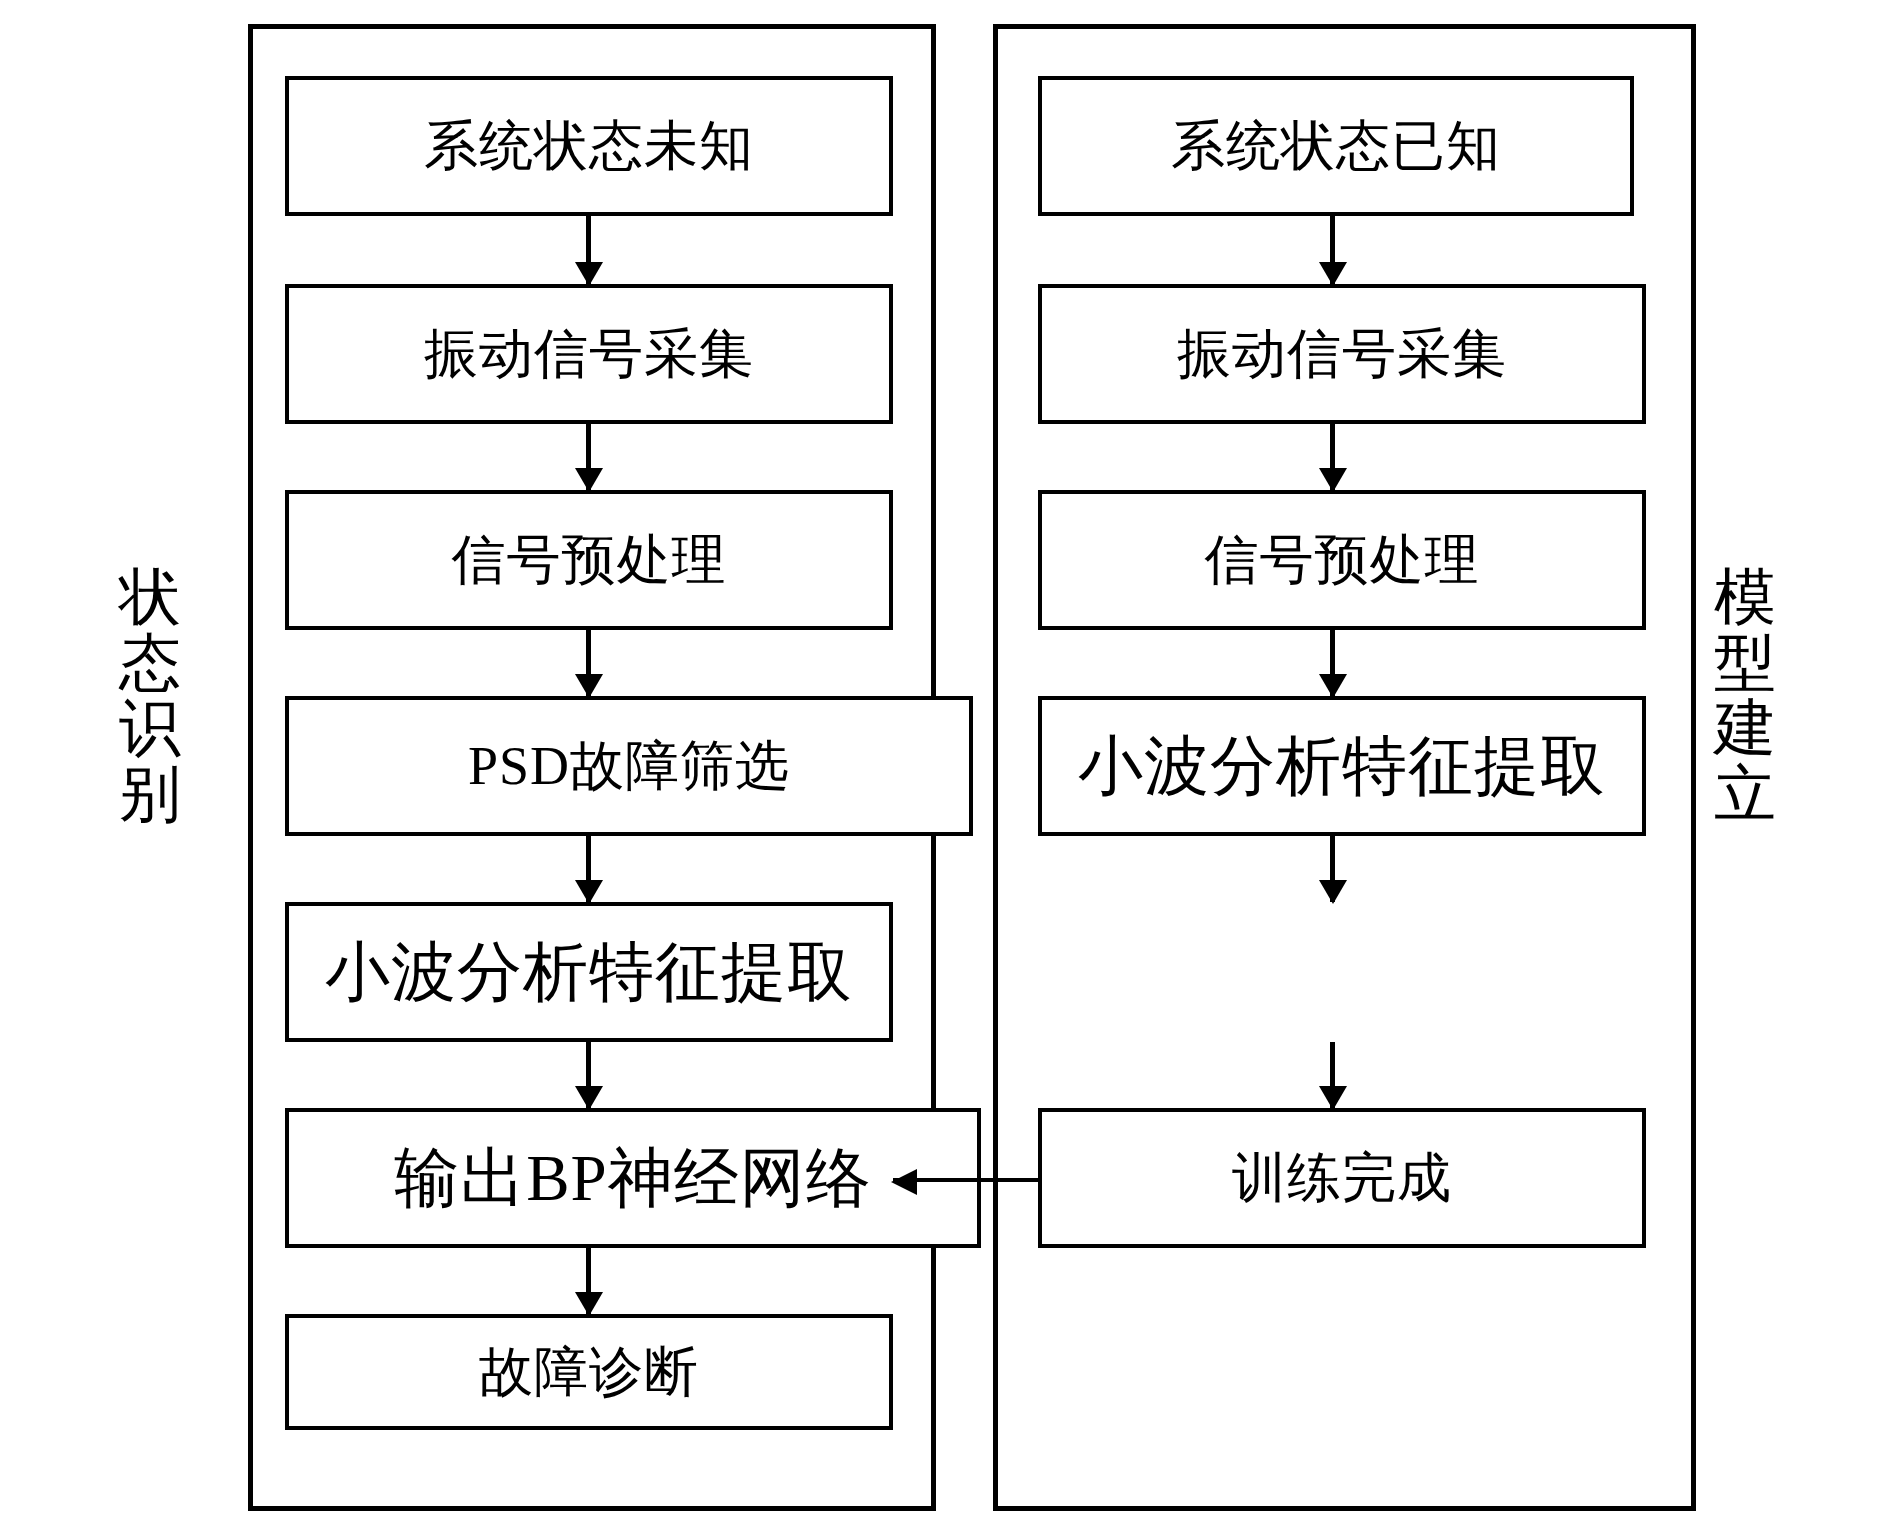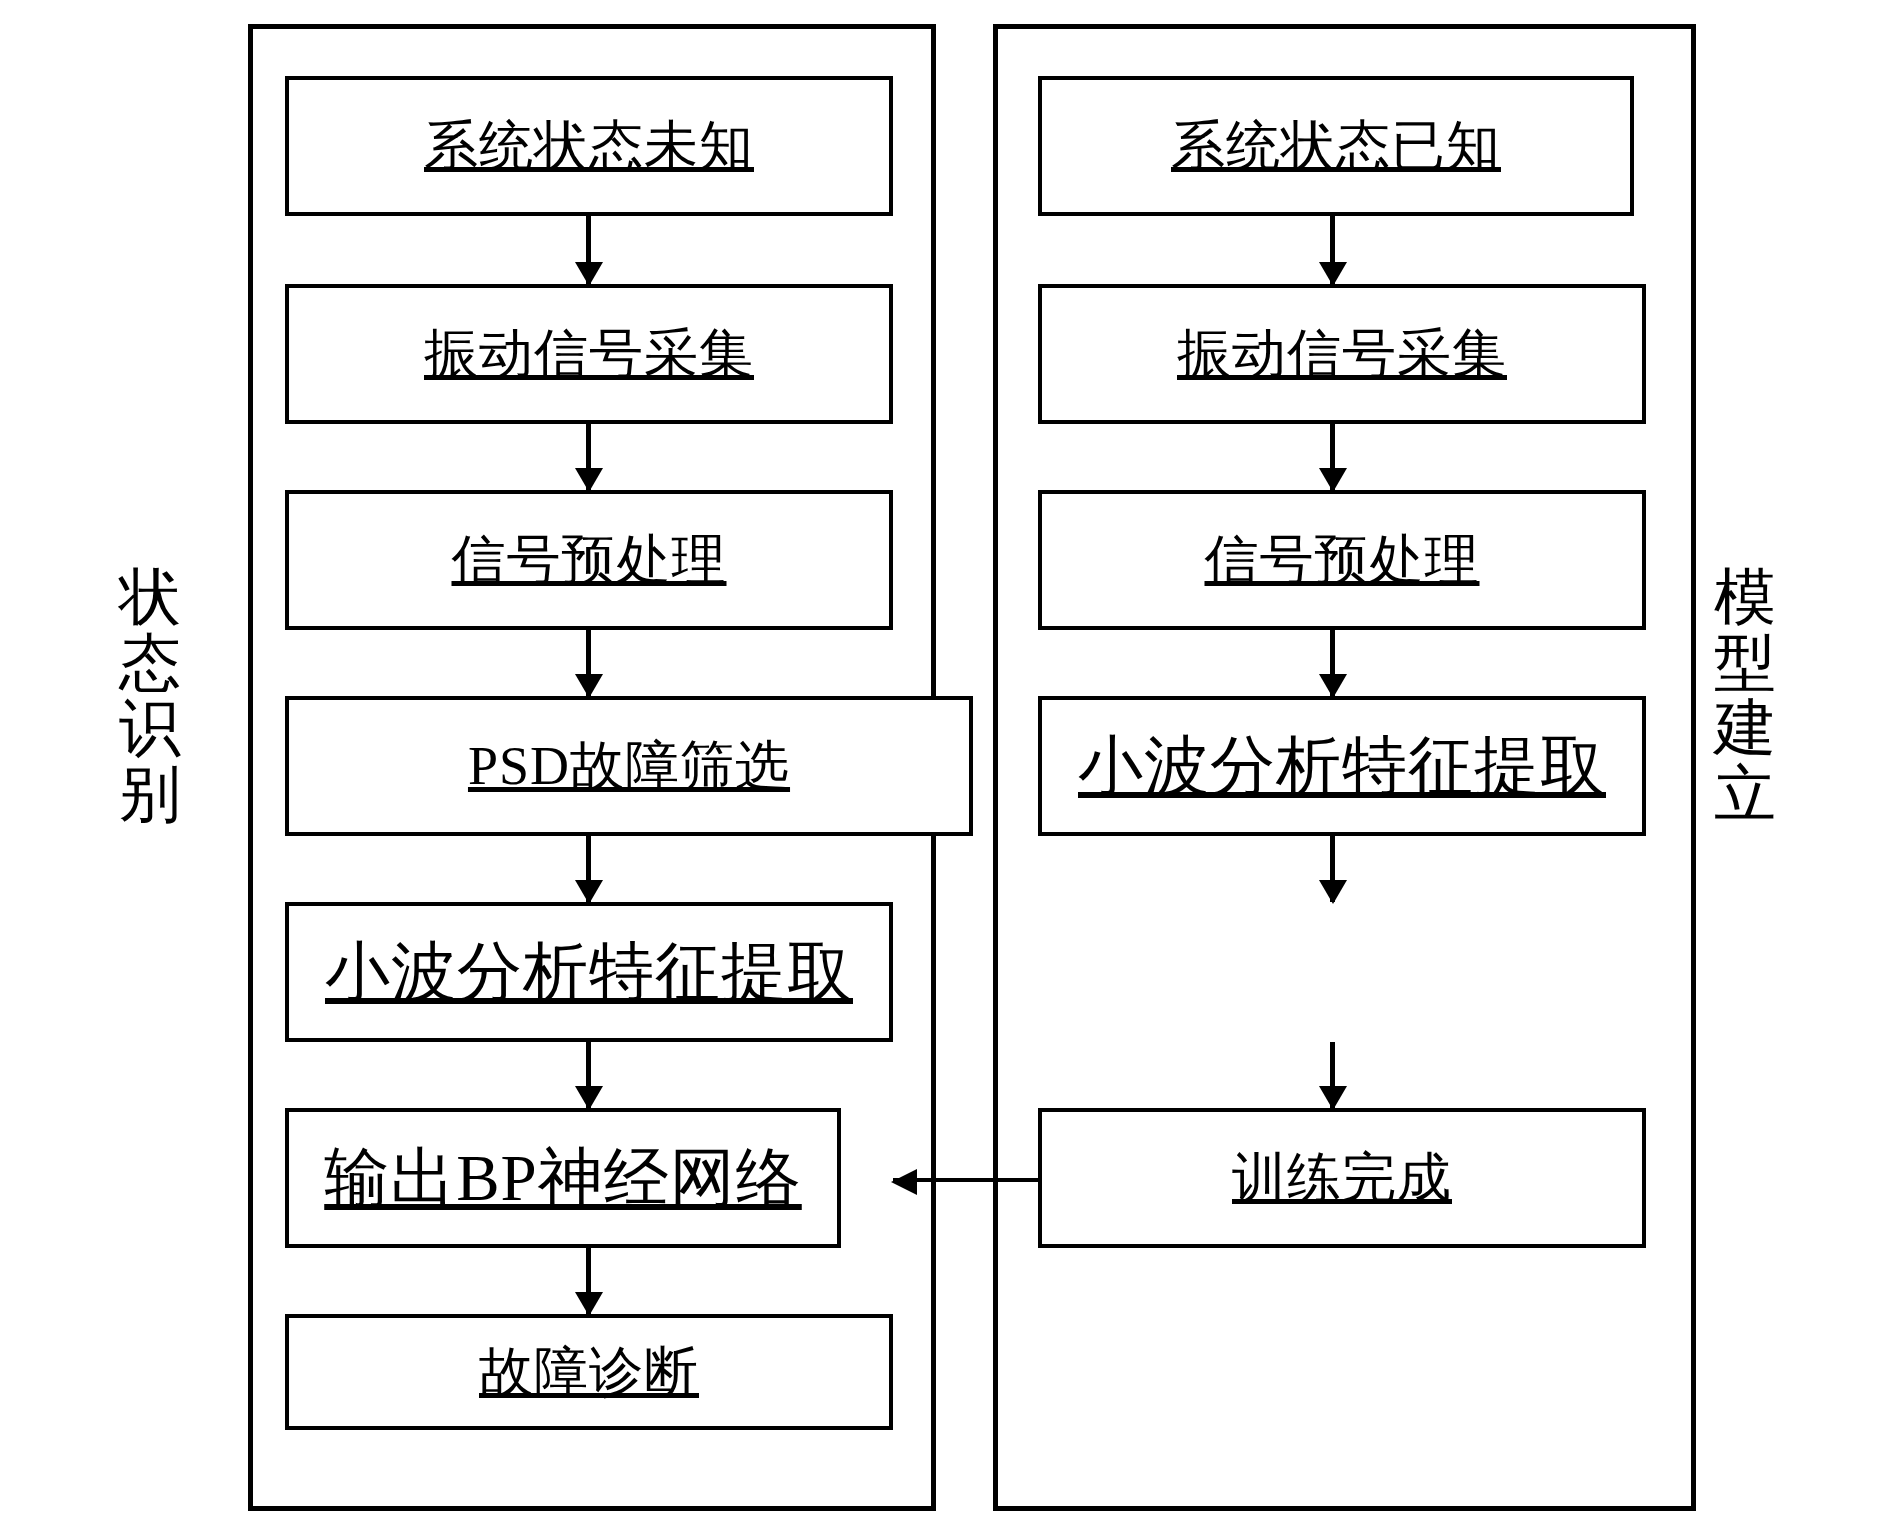--- a/index.html
+++ b/index.html
@@ -54,21 +54,20 @@
     border: 4px solid #000;
     box-sizing: border-box;
     background: #fff;
     display: flex;
     align-items: center;
     justify-content: center;
     font-size: 54px;
     line-height: 1;
     white-space: nowrap;
     letter-spacing: 1px;
-    text-decoration: underline;
   }
   .node.small-text { font-size: 65px; }
 
   
   .arrow-v {
     position: absolute;
     width: 0;
     border-left: 5px solid #000;
     box-sizing: border-box;
   }
@@ -134,21 +133,21 @@
 
   <div class="node" style="left:285px; top:490px; width:608px; height:140px;">信号预处理</div>
   <div class="arrow-v" style="left:586px; top:630px; height:66px;"></div>
 
   <div class="node" style="left:285px; top:696px; width:688px; height:140px;">PSD故障筛选</div>
   <div class="arrow-v" style="left:586px; top:836px; height:66px;"></div>
 
   <div class="node small-text" style="left:285px; top:902px; width:608px; height:140px;">小波分析特征提取</div>
   <div class="arrow-v" style="left:586px; top:1042px; height:66px;"></div>
 
-  <div class="node small-text" style="left:285px; top:1108px; width:556px; height:140px;">输出BP神经网络</div>
+  <div class="node small-text" style="left:285px; top:1108px; width:696px; height:140px;">输出BP神经网络</div>
   <div class="arrow-v" style="left:586px; top:1248px; height:66px;"></div>
 
   <div class="node" style="left:285px; top:1314px; width:608px; height:116px;">故障诊断</div>
 
   <div class="node" style="left:1038px; top:76px; width:596px; height:140px;">系统状态已知</div>
   <div class="arrow-v" style="left:1330px; top:216px; height:68px;"></div>
 
   <div class="node" style="left:1038px; top:284px; width:608px; height:140px;">振动信号采集</div>
   <div class="arrow-v" style="left:1330px; top:424px; height:66px;"></div>
 

